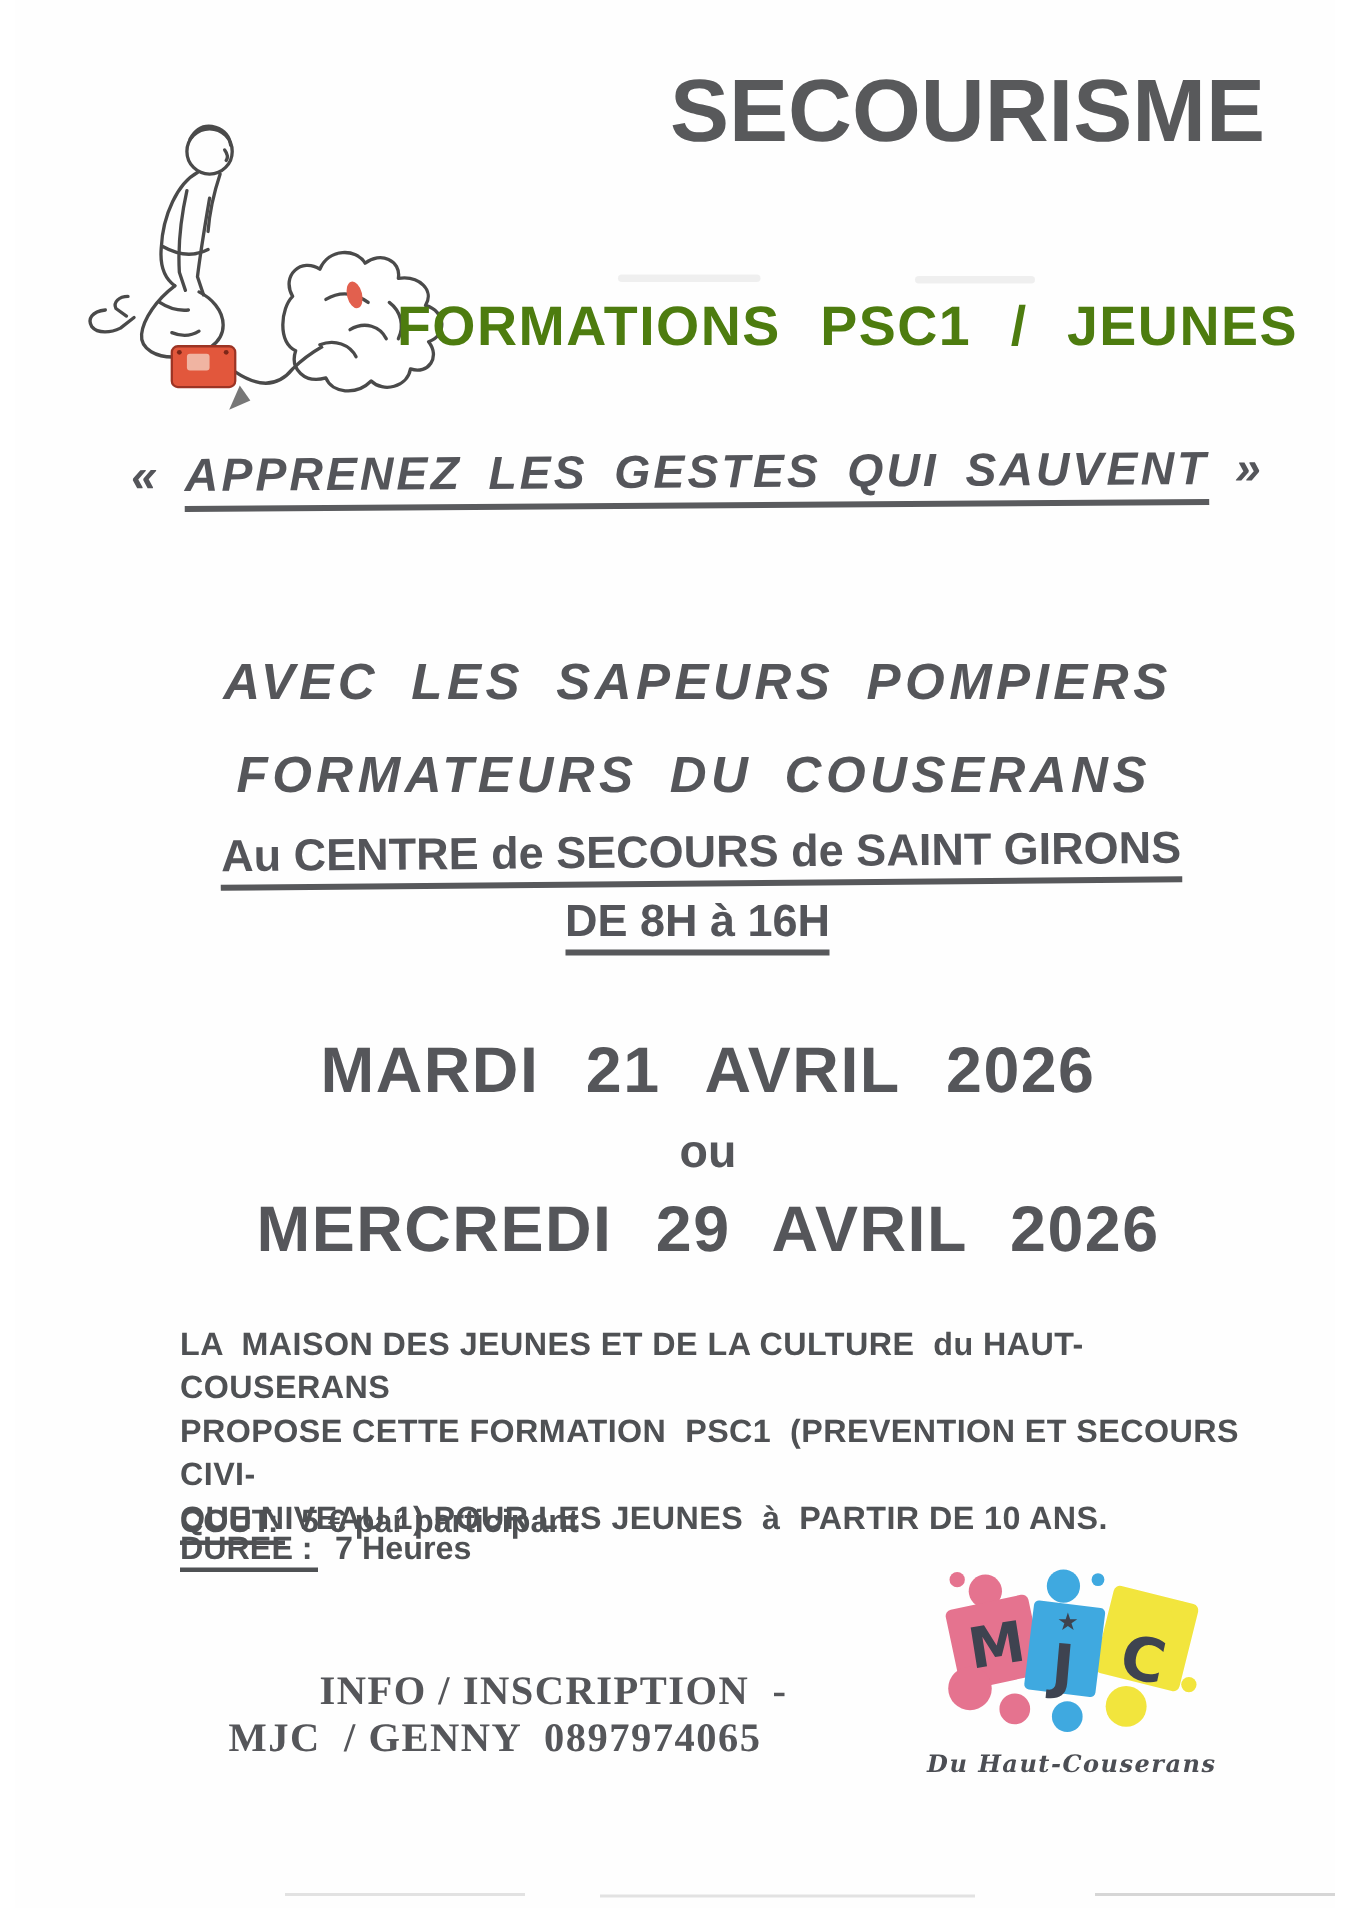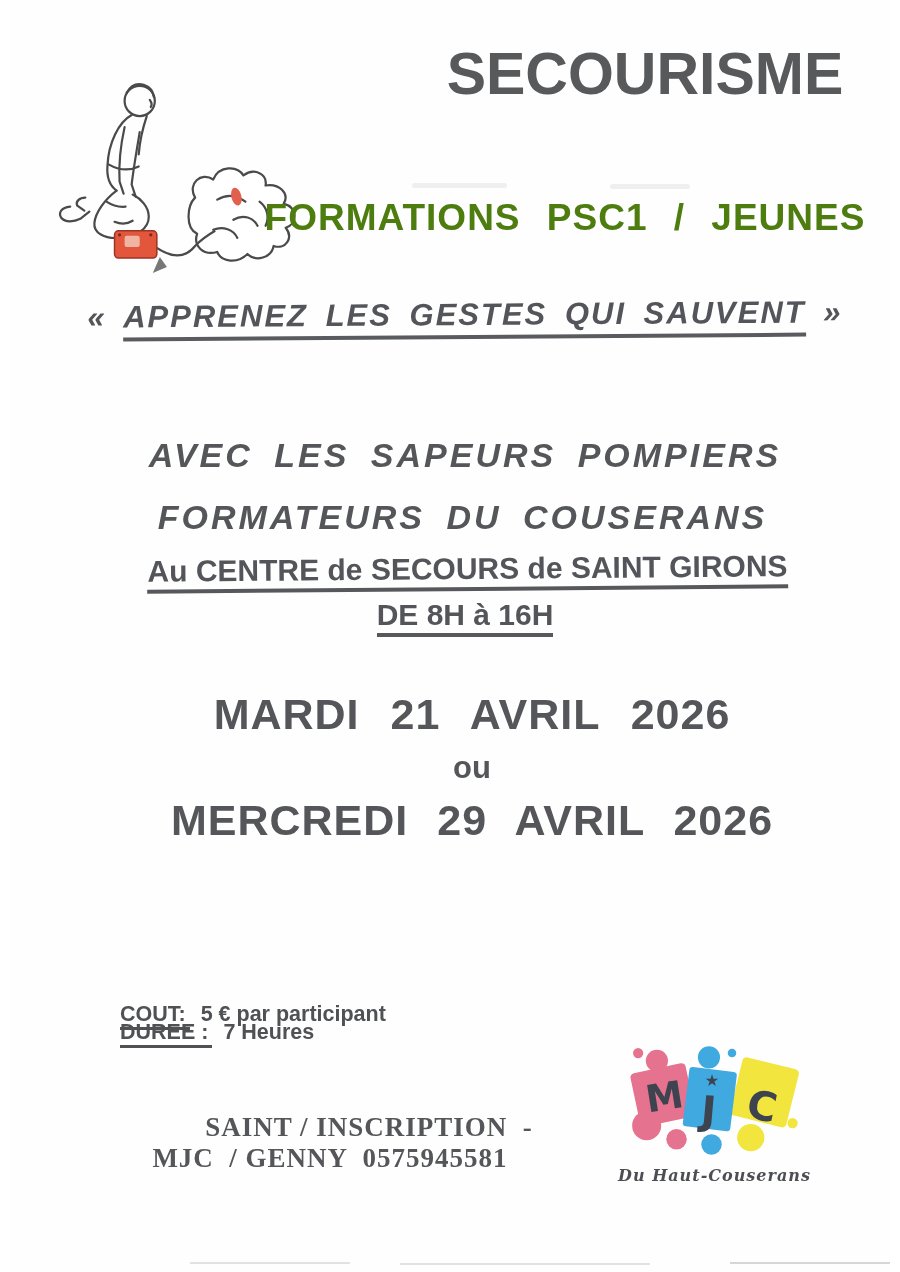--- a/index.html
+++ b/index.html
@@ -121,33 +121,38 @@
     <span class="und">Au CENTRE de SECOURS de SAINT GIRONS</span>
   </div>
   <div class="abs hours center">
     <span class="und">DE 8H à 16H</span>
   </div>
 
   <div class="abs date1 center">MARDI 21 AVRIL 2026</div>
   <div class="abs or center">ou</div>
   <div class="abs date2 center">MERCREDI 29 AVRIL 2026</div>
 
+  <div class="abs desc">
+    <div class="ws-pre">LA  MAISON DES JEUNES ET DE LA CULTURE  du HAUT-COUSERANS</div>
+    <div class="ws-pre">PROPOSE CETTE FORMATION  PSC1  (PREVENTION ET SECOURS CIVI-</div>
+    <div class="ws-pre">QUE NIVEAU 1) POUR LES JEUNES  à  PARTIR DE 10 ANS.</div>
+  </div>
 
   <div class="abs infoline duration">
     <span class="lbl">DUREE :</span>
     <span>7 Heures</span>
   </div>
   <div class="abs infoline cost">
     <span class="lbl">COUT:</span>
     <span>5 € par participant</span>
   </div>
 
   <div class="abs contact center">
-    <div class="l1 ws-pre">SAINT / INSCRIPTION  -</div>
-    <div class="l2 ws-pre">MJC  / GENNY  0575945581</div>
+    <div class="l1 ws-pre">INFO / INSCRIPTION  -</div>
+    <div class="l2 ws-pre">MJC  / GENNY  0897974065</div>
   </div>
 
   <svg class="abs logo-box" viewBox="0 0 215 150" xmlns="http://www.w3.org/2000/svg">
     <g fill="#e5738f">
       <circle cx="40" cy="22" r="13"></circle>
       <circle cx="18" cy="13" r="6"></circle>
       <rect x="14" y="30" width="66" height="64" rx="5" transform="rotate(-12 47 62)"></rect>
       <circle cx="28" cy="98" r="17"></circle>
       <circle cx="63" cy="114" r="12"></circle>
     </g>

